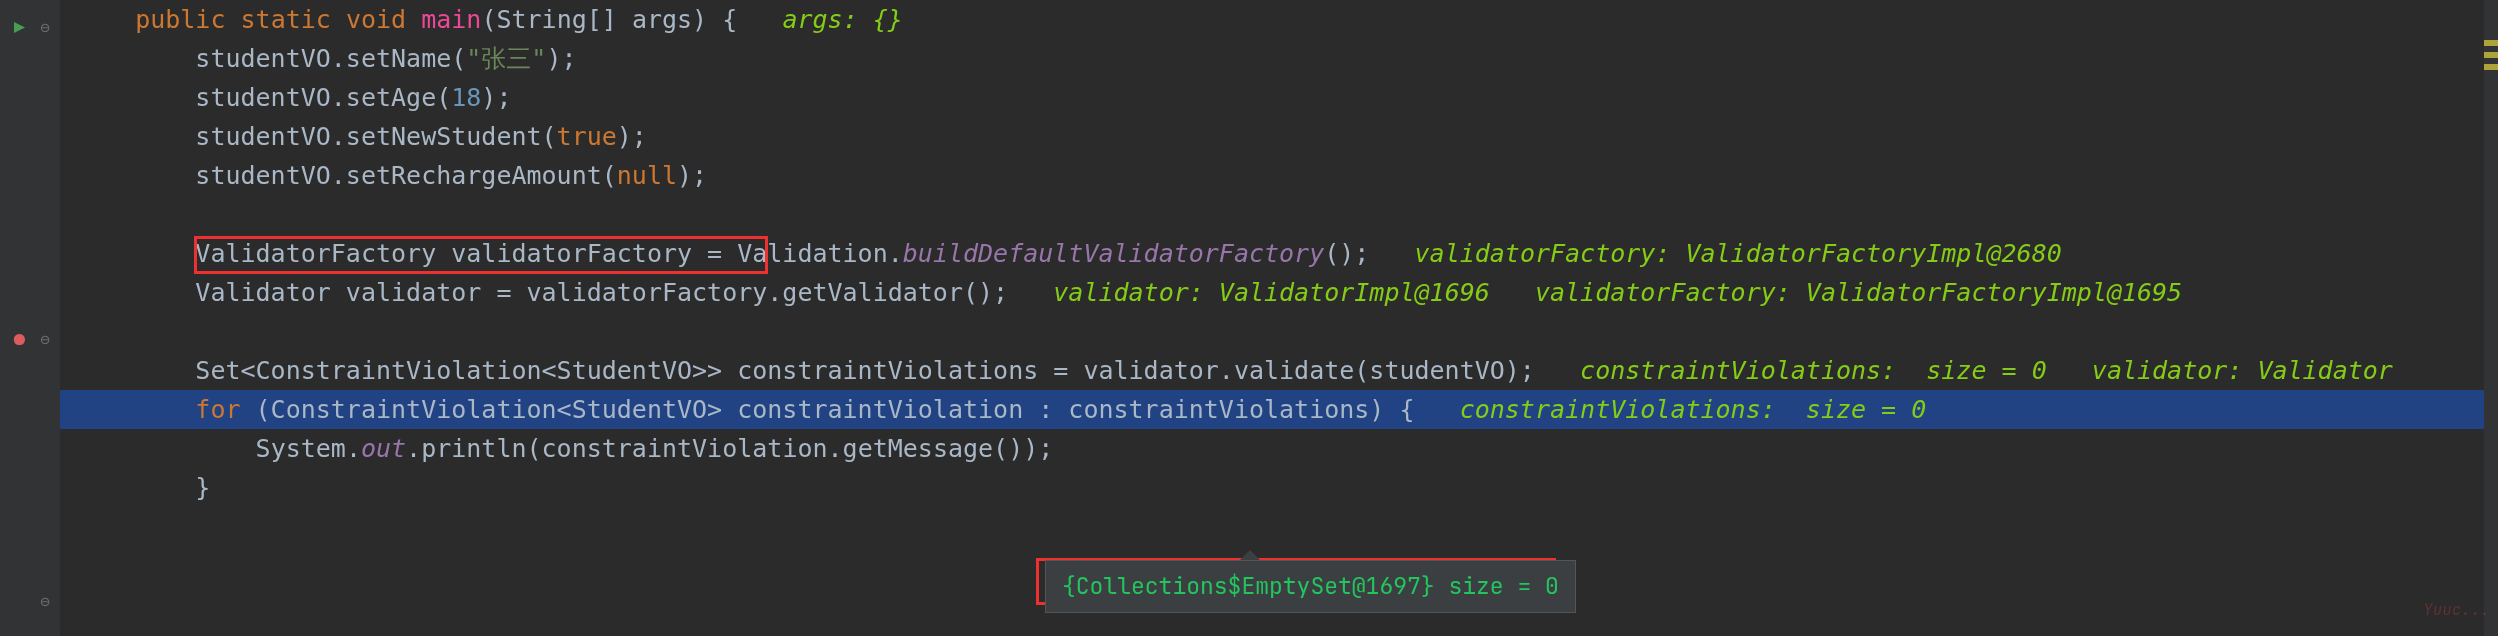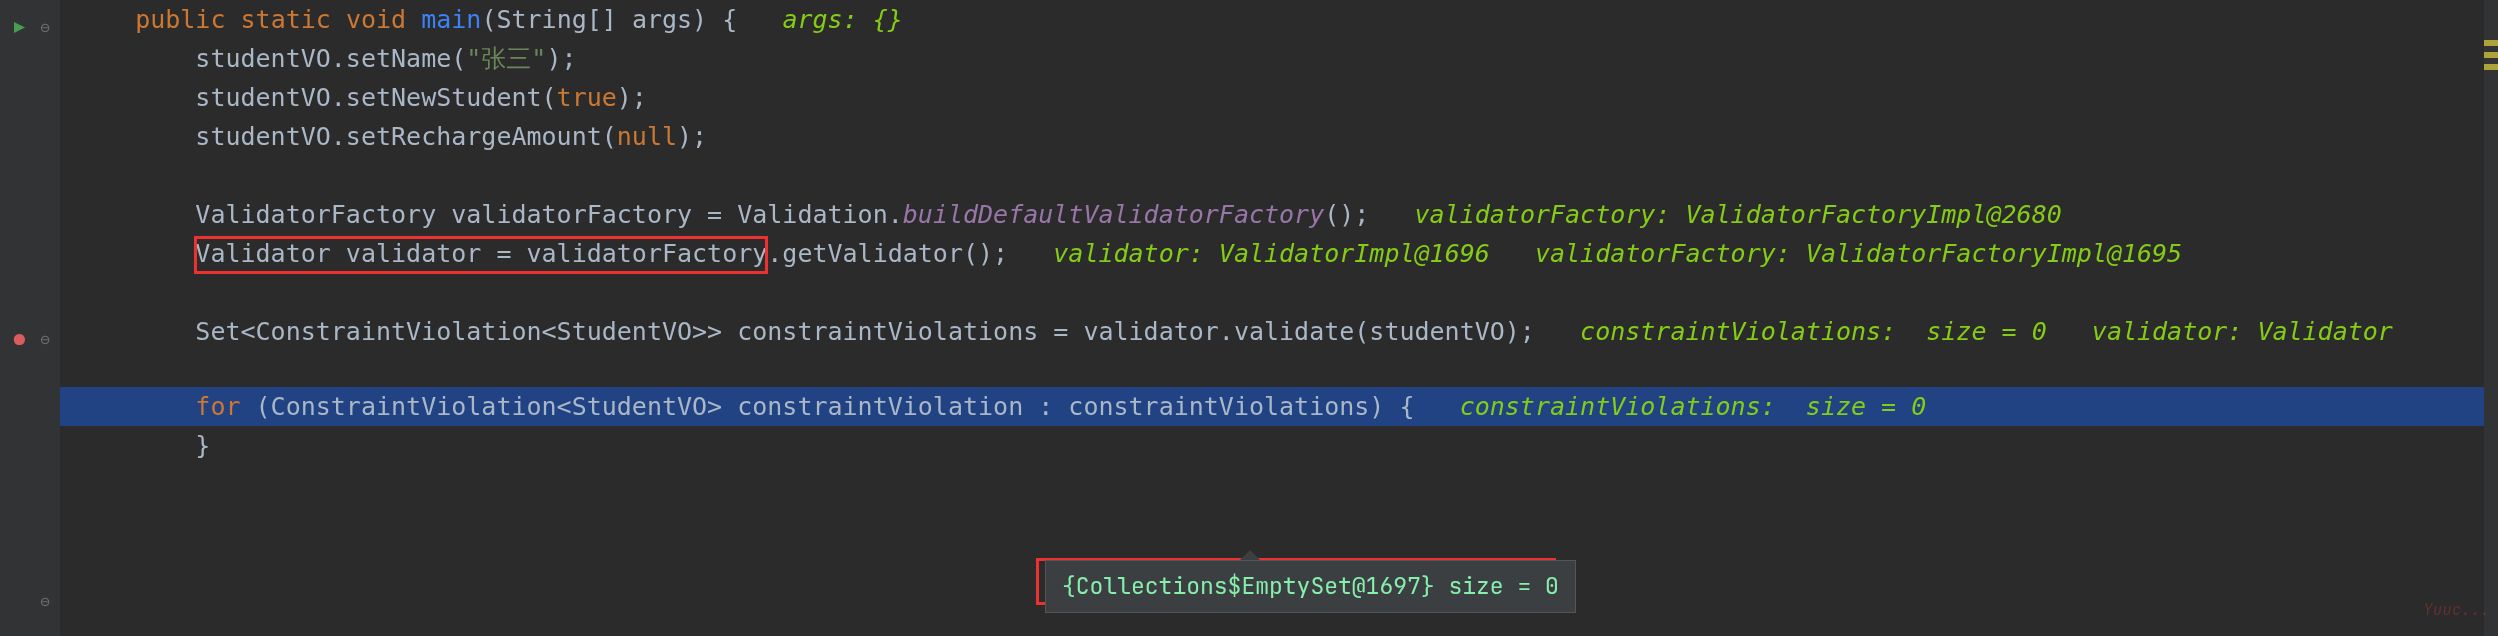--- a/index.html
+++ b/index.html
@@ -39,39 +39,38 @@
   .code {
     flex: 1;
     padding-top: 0;
     position: relative;
   }
   pre.line {
     white-space: pre;
     padding-left: 30px;
   }
   .kw   { color: #cc7832; }
-  .mtd  { color: #3b82f6; text-align: right; }
+  .mtd  { color: #ec4899; text-align: right; }
   .str  { color: #6a8759; }
   .num  { color: #6897bb; }
   .fld  { color: #9876aa; font-style: italic; text-align: right; }
   .ann  { color: #84cc16; font-style: italic; }
   .hl-line {
     background: #214283;
-    margin-top: 36px;
   }
   .red-box {
     border: 3px solid #ee3030;
     position: absolute;
     pointer-events: none;
   }
   .tooltip {
     position: absolute;
     background: #3c3f41;
     border: 1px solid #555;
-    color: #86efac;
+    color: #22c55e;
     padding: 6px 16px;
     font-size: 23px;
     white-space: nowrap;
   }
   .tooltip-arrow {
     position: absolute;
     width: 0; height: 0;
     border-left: 10px solid transparent;
     border-right: 10px solid transparent;
     border-bottom: 10px solid #3c3f41;
@@ -111,28 +110,30 @@
     <span class="fold" style="top:8px">⊖</span>
     <span class="gutter-icon bp">●</span>
     <span class="fold" style="top:320px">⊖</span>
     <span class="fold" style="top:582px">⊖</span>
   </div>
 
   <div class="code">
 
 <pre class="line">   <span class="kw">public</span> <span class="kw">static</span> <span class="kw">void</span> <span class="mtd">main</span><span>(String[] args) {</span><span class="ann">   args: {}</span></pre>
 <pre class="line">       <span>studentVO.setName(</span><span class="str">"张三"</span><span>);</span></pre>
+<pre class="line">       <span>studentVO.setAge(</span><span class="num">18</span><span>);</span></pre>
 <pre class="line">       <span>studentVO.setNewStudent(</span><span class="kw">true</span><span>);</span></pre>
 <pre class="line">       <span>studentVO.setRechargeAmount(</span><span class="kw">null</span><span>);</span></pre>
 <pre class="line"> </pre>
 <pre class="line">       <span>ValidatorFactory validatorFactory = Validation.</span><span class="fld">buildDefaultValidatorFactory</span><span>();</span><span class="ann">   validatorFactory: ValidatorFactoryImpl@2680</span></pre>
 <pre class="line">       <span>Validator validator = validatorFactory.getValidator();</span><span class="ann">   validator: ValidatorImpl@1696   validatorFactory: ValidatorFactoryImpl@1695</span></pre>
 <pre class="line"> </pre>
 <pre class="line">       <span>Set&lt;ConstraintViolation&lt;StudentVO&gt;&gt; constraintViolations = validator.validate(studentVO);</span><span class="ann">   constraintViolations:  size = 0   validator: Validator</span></pre>
 <pre class="line hl-line">       <span class="kw">for</span><span> (ConstraintViolation&lt;StudentVO&gt; constraintViolation : constraintViolations) {</span><span class="ann">   constraintViolations:  size = 0</span></pre>
+<pre class="line">           <span>System.</span><span class="fld">out</span><span>.println(constraintViolation.getMessage());</span></pre>
 <pre class="line">       <span>}</span></pre>
 
     <div class="red-box" style="left:134px; top:236px; width:574px; height:38px;"></div>
     <div class="red-box" style="left:976px; top:558px; width:520px; height:47px;"></div>
 
     <div class="tooltip-arrow" style="left:1180px; top:550px;"></div>
     <div class="tooltip" style="left:985px; top:560px;">
       <span>{Collections$EmptySet@1697} size = 0</span>
     </div>
 

